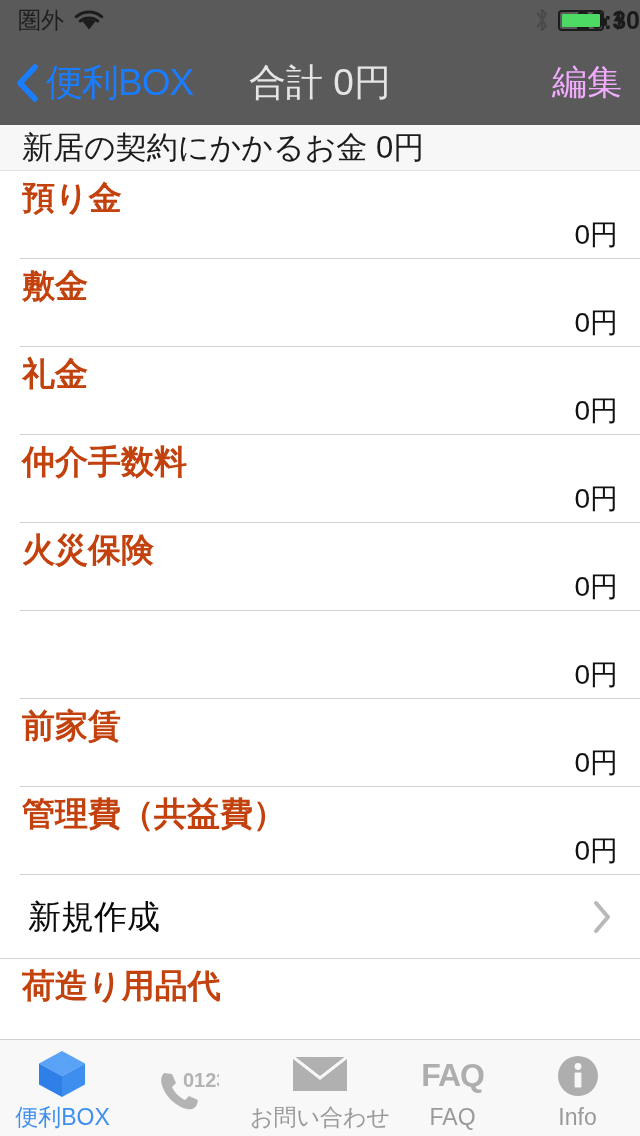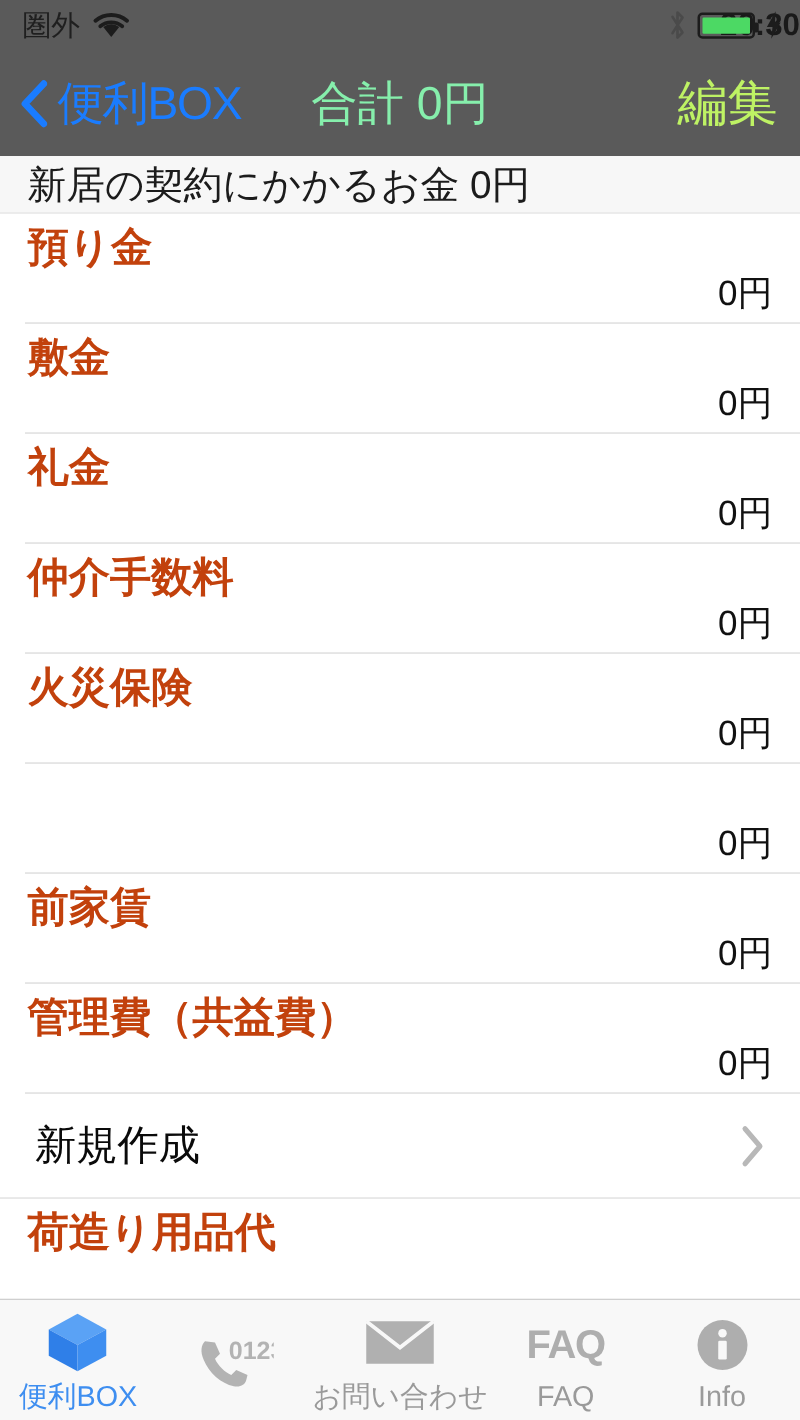--- a/index.html
+++ b/index.html
@@ -61,26 +61,26 @@
   .nav-back {
     position:absolute; left:16px; top:0; height:85px;
     display:flex; align-items:center; gap:8px;
     color:#1a7cff; cursor:pointer;
   }
   .chev-back { width:22px; height:40px; }
   .nav-back-label { font-size:37px; color:#1a7cff; letter-spacing:-1px; }
   .nav-title {
     position:absolute; left:0; width:640px; top:0; height:85px;
     display:flex; align-items:center; justify-content:center;
-    font-size:37px; color:#86efac; letter-spacing:0px;
+    font-size:37px; color:#e5e5e5; letter-spacing:0px;
   }
   .nav-edit {
     position:absolute; right:18px; top:0; height:85px;
     display:flex; align-items:center;
-    font-size:40px; color:#bef264; cursor:pointer;
+    font-size:35px; color:#f0abfc; cursor:pointer;
   }
 
   
   .content {
     position:absolute; top:125px; left:0;
     width:640px; height:914px;
     background:#ffffff; overflow:hidden;
   }
 
   .section-header {

